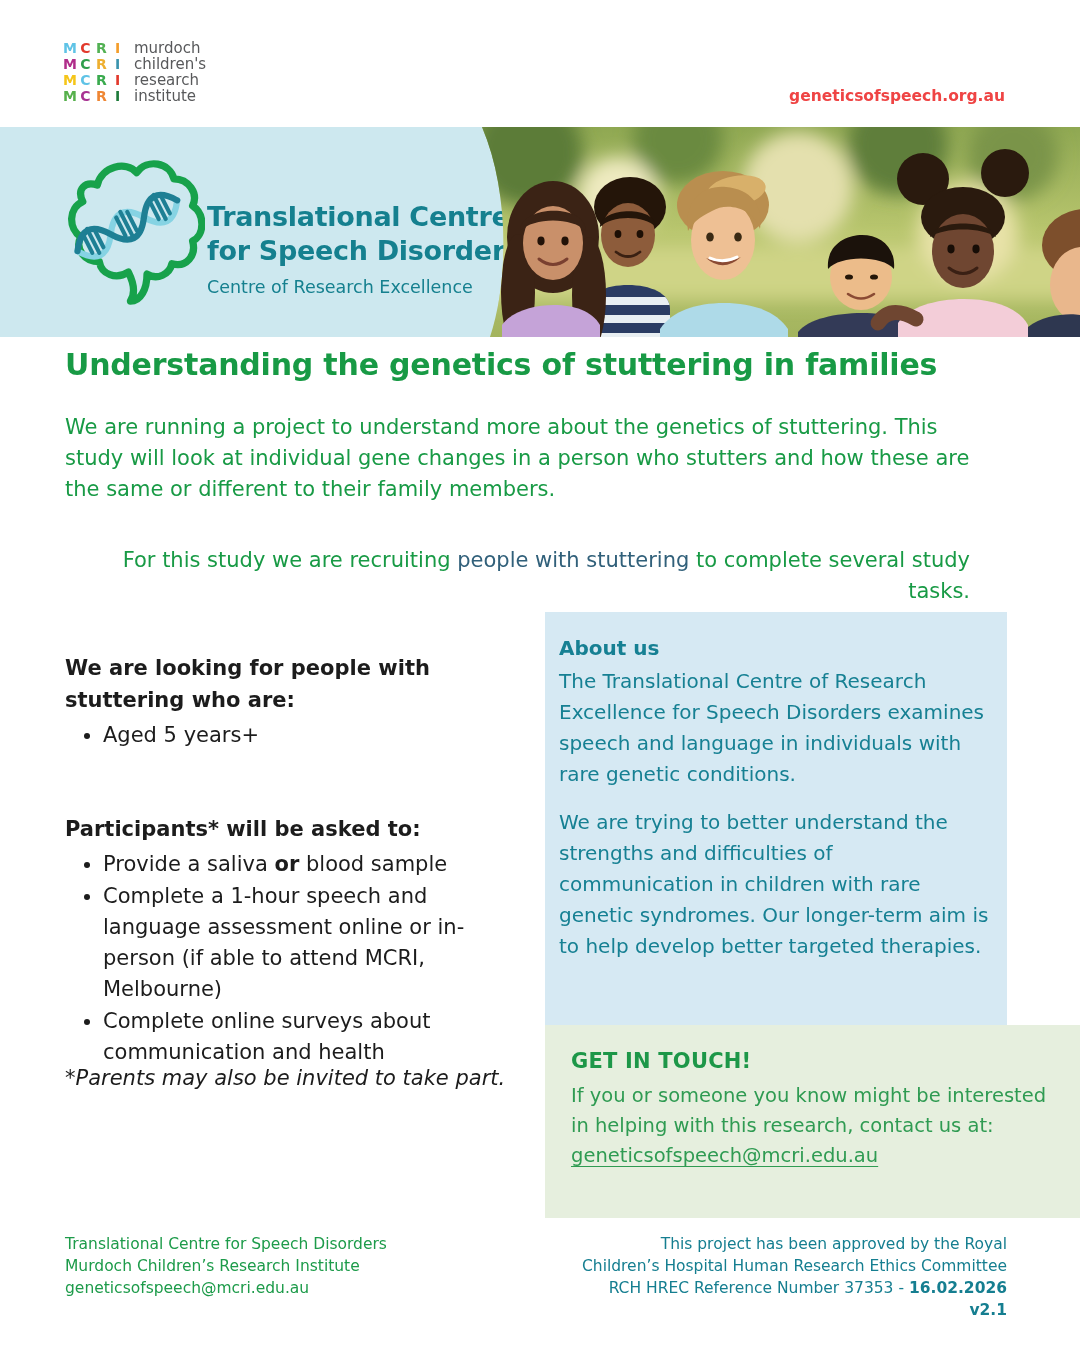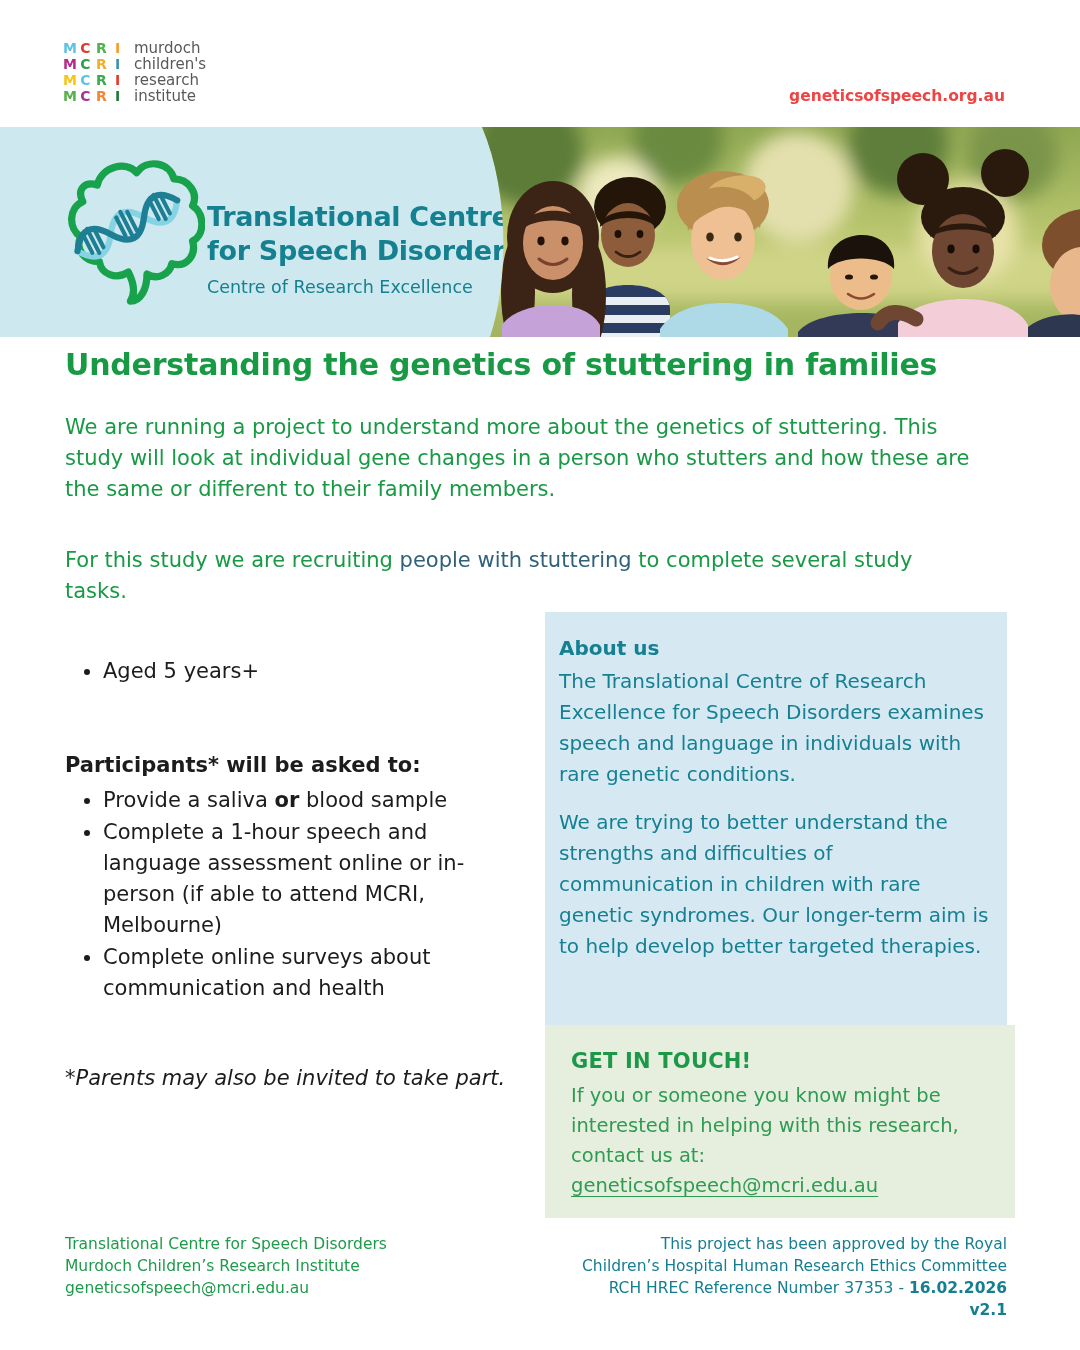--- a/index.html
+++ b/index.html
@@ -18,38 +18,38 @@
   .band{position:absolute;left:0;top:127px;width:1080px;height:210px;background:#cde8ef;}
   .band-photo{position:absolute;right:0;top:0;width:612px;height:210px;}
   .brain-logo{position:absolute;left:60px;top:14px;width:145px;height:170px;}
   .band-titles{position:absolute;left:207px;top:73px;}
   .band-title{color:#15808f;font-weight:bold;font-size:27px;line-height:34px;letter-spacing:-0.3px;}
   .band-subtitle{color:#15808f;font-size:17.5px;margin-top:9px;}
 
   
   .h1{position:absolute;left:65px;top:347px;width:940px;color:#189a45;font-weight:bold;font-size:30px;letter-spacing:-0.2px;}
   .intro1{position:absolute;left:65px;top:412px;width:905px;color:#189a45;font-size:21px;line-height:31px;}
-  .intro2{position:absolute;left:65px;top:545px;width:905px;color:#189a45;font-size:21px;line-height:31px;}
+  .intro2{position:absolute;left:65px;top:545px;width:905px;color:#189a45;font-size:21px;line-height:31px;text-align:right;}
   .hl{color:#31607a;}
 
   .col-left{position:absolute;left:65px;top:652px;width:465px;color:#1c1c1c;}
   .bold-head{font-weight:bold;font-size:21px;line-height:32px;}
   .looking-head{width:400px;}
   ul.blist{margin:4px 0 0 0;padding-left:38px;font-size:21px;line-height:31px;}
   ul.blist li{margin-bottom:1px;}
   .participants{margin-top:62px;}
   .note{position:absolute;left:65px;top:1066px;font-style:italic;font-size:21px;color:#1c1c1c;}
 
   
   .about-box{position:absolute;left:545px;top:612px;width:462px;height:413px;background:#d6e9f3;box-sizing:border-box;padding:24px 14px;}
   .about-head{color:#168093;font-weight:bold;font-size:20px;margin-bottom:6px;}
   .about-p{color:#168093;font-size:20px;line-height:31px;}
   .about-p + .about-p{margin-top:17px;}
 
-  .contact-box{position:absolute;left:545px;top:1025px;width:470px;height:193px;background:#e6efde;box-sizing:border-box;padding:24px 26px;}
+  .contact-box{position:absolute;left:545px;top:1025px;width:536px;height:193px;background:#e6efde;box-sizing:border-box;padding:24px 26px;}
   .contact-head{color:#1d9748;font-weight:bold;font-size:21px;letter-spacing:0.2px;margin-bottom:8px;}
   .contact-p{color:#2f9b52;font-size:19.5px;line-height:30px;}
   .contact-email{color:#2f9b52;text-decoration:underline;text-underline-offset:4px;}
 
   
   .footer-left{position:absolute;left:65px;top:1233px;color:#1d9b4a;font-size:15.5px;line-height:22px;}
   .footer-right{position:absolute;right:73px;top:1233px;color:#157e90;font-size:15.5px;line-height:22px;text-align:right;}
 </style>
 </head>
 <body>
@@ -231,20 +231,21 @@
         </g>
       </g>
     </svg>
   </div>
 
   <div class="h1">Understanding the genetics of stuttering in families</div>
   <div class="intro1">We are running a project to understand more about the genetics of stuttering. This study will look at individual gene changes in a person who stutters and how these are the same or different to their family members.</div>
   <div class="intro2"><span>For this study we are recruiting </span><span class="hl">people with stuttering</span><span> to complete several study tasks.</span></div>
 
   <div class="col-left">
+    <div class="bold-head looking-head">We are looking for people with stuttering who are:</div>
     <ul class="blist">
       <li>Aged 5 years+</li>
     </ul>
     <div class="bold-head participants">Participants* will be asked to:</div>
     <ul class="blist">
       <li><span>Provide a saliva </span><b>or</b><span> blood sample</span></li>
       <li>Complete a 1-hour speech and language assessment online or in-person (if able to attend MCRI, Melbourne)</li>
       <li>Complete online surveys about communication and health</li>
     </ul>
   </div>

